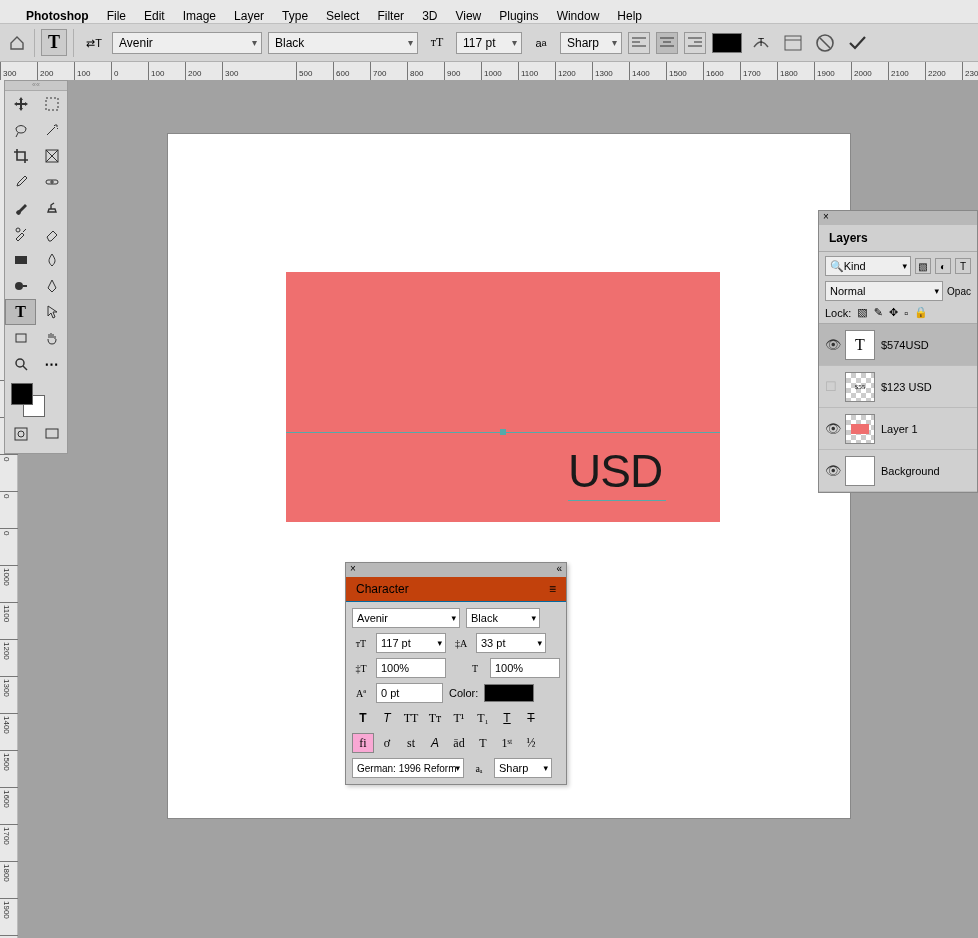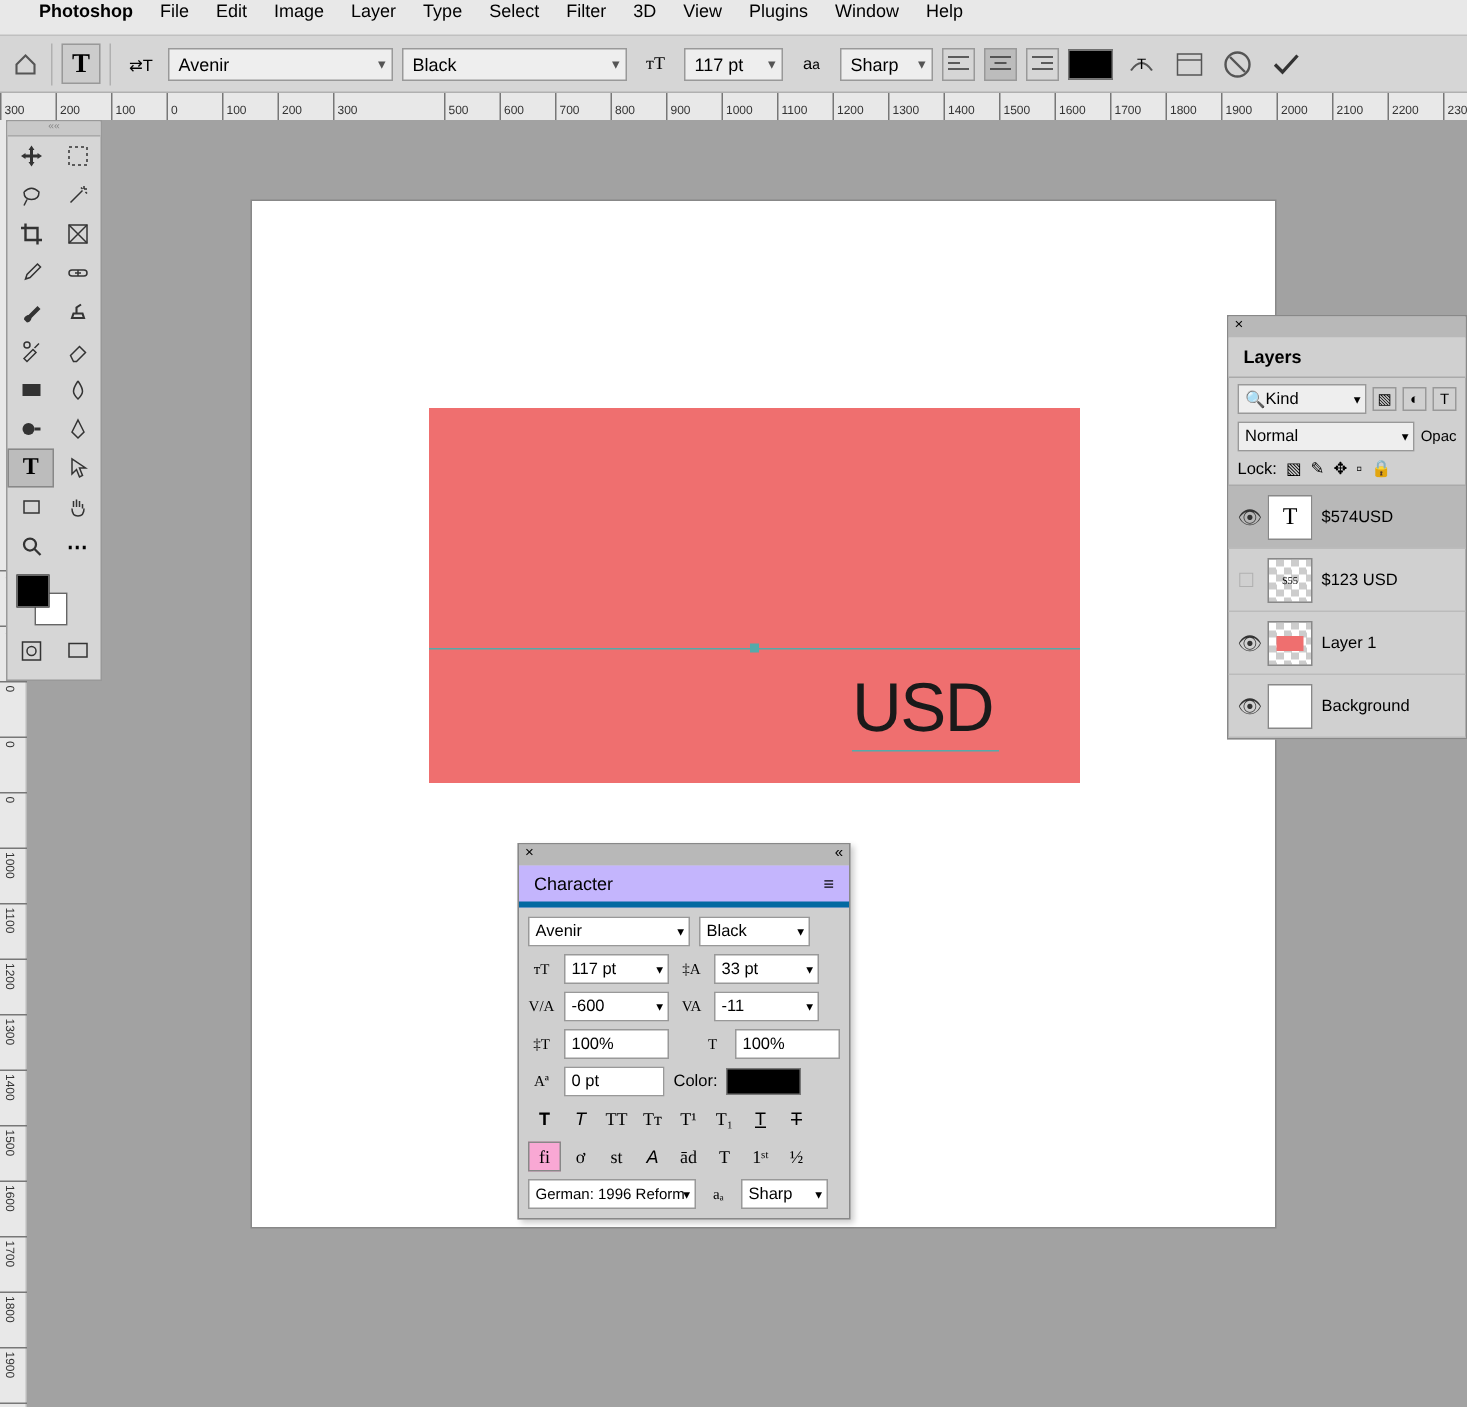--- a/index.html
+++ b/index.html
@@ -1,19 +1,19 @@
 <!DOCTYPE html>
 <html><head>
 <meta charset="utf-8">
 <style>
 * { box-sizing: border-box; margin: 0; padding: 0; font-family: -apple-system, "Helvetica Neue", Arial, sans-serif; }
 body { width: 978px; height: 938px; background: #a2a2a2; overflow: hidden; position: relative; font-size: 12px; }
 
 
-.menubar { background: #e8e8e8; height: 24px; display: flex; align-items: flex-start; padding: 0 8px; gap: 18px; border-bottom: 1px solid #c0c0c0; }
+.menubar { background: #e8e8e8; height: 24px; display: flex; align-items: flex-end; padding: 0 8px; gap: 18px; border-bottom: 1px solid #c0c0c0; }
 .menubar .apple { font-size: 14px; }
 .menubar .app { font-weight: bold; }
 .menubar span { cursor: default; }
 
 
 .optbar { background: #d6d6d6; height: 38px; display: flex; align-items: center; padding: 0 6px; gap: 6px; border-bottom: 1px solid #b0b0b0; }
 .optbar .home { width: 22px; height: 22px; display:flex; align-items:center; justify-content:center; }
 .optbar .ticon { font-family: Georgia, serif; font-size: 18px; font-weight: bold; border:1px solid #999; padding:2px 6px; background:#ccc;}
 .optbar .sep { width:1px; height:28px; background:#b0b0b0; }
 .select { background:#eeeeee; border:1px solid #999; height:22px; padding:0 18px 0 6px; position:relative; display:flex; align-items:center; font-size:12px;}
@@ -45,21 +45,21 @@
 .pinkbox { position:absolute; left:118px; top:138px; width:434px; height:250px; background:#ef6f6f; }
 .bigtext { position:absolute; left:118px; top:138px; width:434px; text-align:center; font-family: "Avenir", "Helvetica Neue", Arial, sans-serif; font-weight:900; font-size:150px; color:#1a1a1a; letter-spacing:-12px; line-height:1;}
 .usdtext { position:absolute; left:400px; top:310px; font-family: "Avenir", Arial; font-size:46px; color:#1a1a1a; letter-spacing:-1px; }
 .usdtext::after { content:""; position:absolute; left:0; right:-4px; bottom:-3px; border-bottom:1px solid #5aa; }
 .bigline { position:absolute; left:118px; top:298px; width:434px; border-top:1px solid #5aa;}
 .bigdot { position:absolute; left:332px; top:295px; width:6px; height:6px; background:#5aa;}
 
 
 .charpanel { position:absolute; left:345px; top:562px; width:222px; background:#cfcfcf; border:1px solid #888; box-shadow:2px 2px 4px rgba(0,0,0,0.2); z-index:20;}
 .charpanel .titlebar { height:14px; background:#b8b8b8; display:flex; justify-content:space-between; padding:0 4px; font-size:10px; }
-.charpanel .tab { background:#c4b5fd; padding:5px 10px; font-size:12px; font-weight:500; border-bottom:4px solid #0369a1; display:flex; justify-content:space-between;}
+.charpanel .tab { background:#c2410c; padding:5px 10px; font-size:12px; font-weight:500; border-bottom:1px solid #0369a1; display:flex; justify-content:space-between;}
 .charpanel .body { padding:6px; display:flex; flex-direction:column; gap:5px;}
 .charpanel .frow { display:flex; gap:6px; align-items:center;}
 .charpanel .lbl { font-size:10px; width:18px; text-align:center; font-family:serif;}
 .mini { background:#fff; border:1px solid #999; height:20px; width:58px; padding:0 4px; font-size:11px; display:flex; align-items:center; position:relative;}
 .mini.dd::after { content:"▾"; position:absolute; right:3px; font-size:9px;}
 .stylebtns { display:flex; gap:2px; }
 .stylebtns .sb { width:22px; height:20px; display:flex; align-items:center; justify-content:center; font-size:12px; font-family:Georgia,serif;}
 .stylebtns .sb.active { background:#f9a8d4; border:1px solid #888;}
 
 
@@ -406,30 +406,20 @@
       <span class="lbl">тT</span>
       <div class="mini dd" style="width:70px">
           <span>117 pt</span>
         </div>
       <span class="lbl">‡A</span>
       <div class="mini dd" style="width:70px">
           <span>33 pt</span>
         </div>
     </div>
     <div class="frow">
-      <span class="lbl">V/A</span>
-      <div class="mini dd" style="width:70px">
-          <span>-600</span>
-        </div>
-      <span class="lbl">VA</span>
-      <div class="mini dd" style="width:70px">
-          <span>-11</span>
-        </div>
-    </div>
-    <div class="frow">
       <span class="lbl">‡T</span>
       <div class="mini" style="width:70px">
           <span>100%</span>
         </div>
       <span class="lbl" style="margin-left:14px">T</span>
       <div class="mini" style="width:70px">
           <span>100%</span>
         </div>
     </div>
     <div class="frow">

